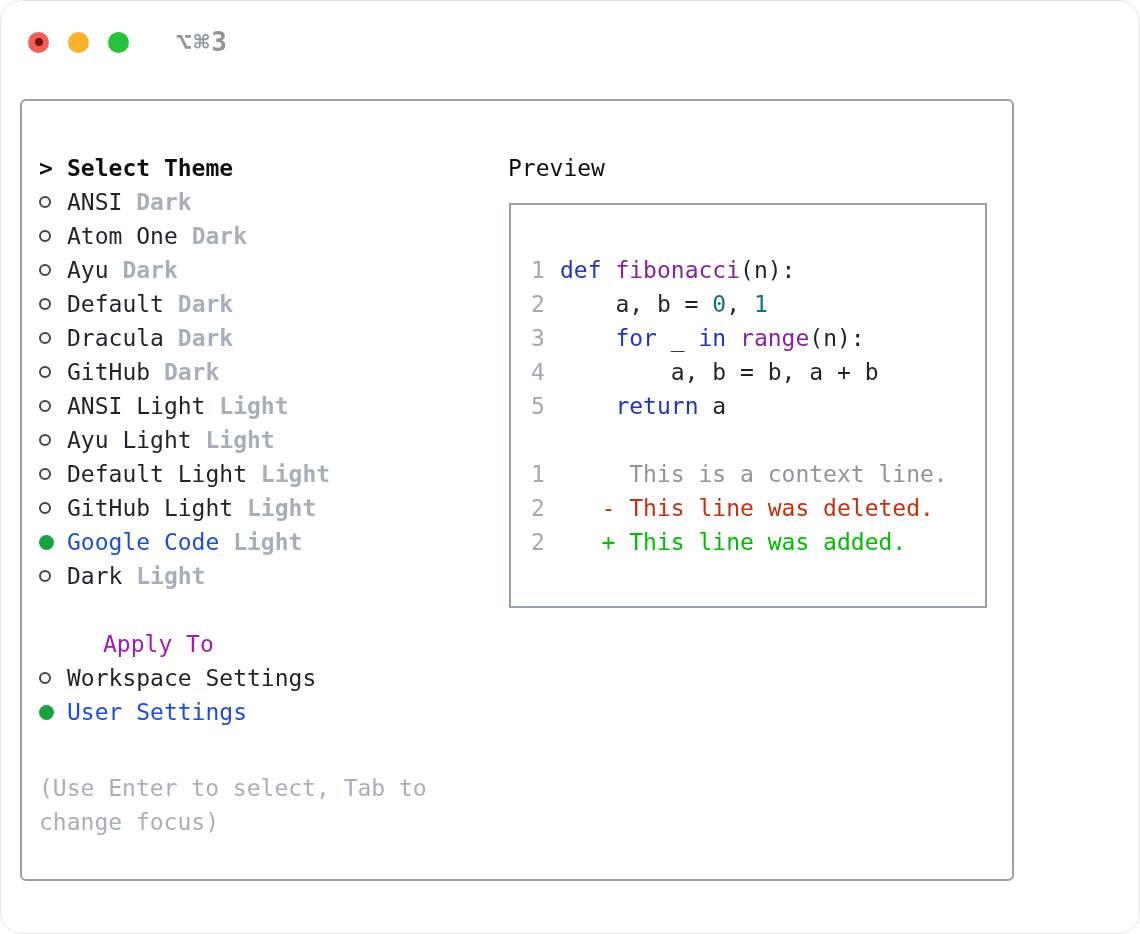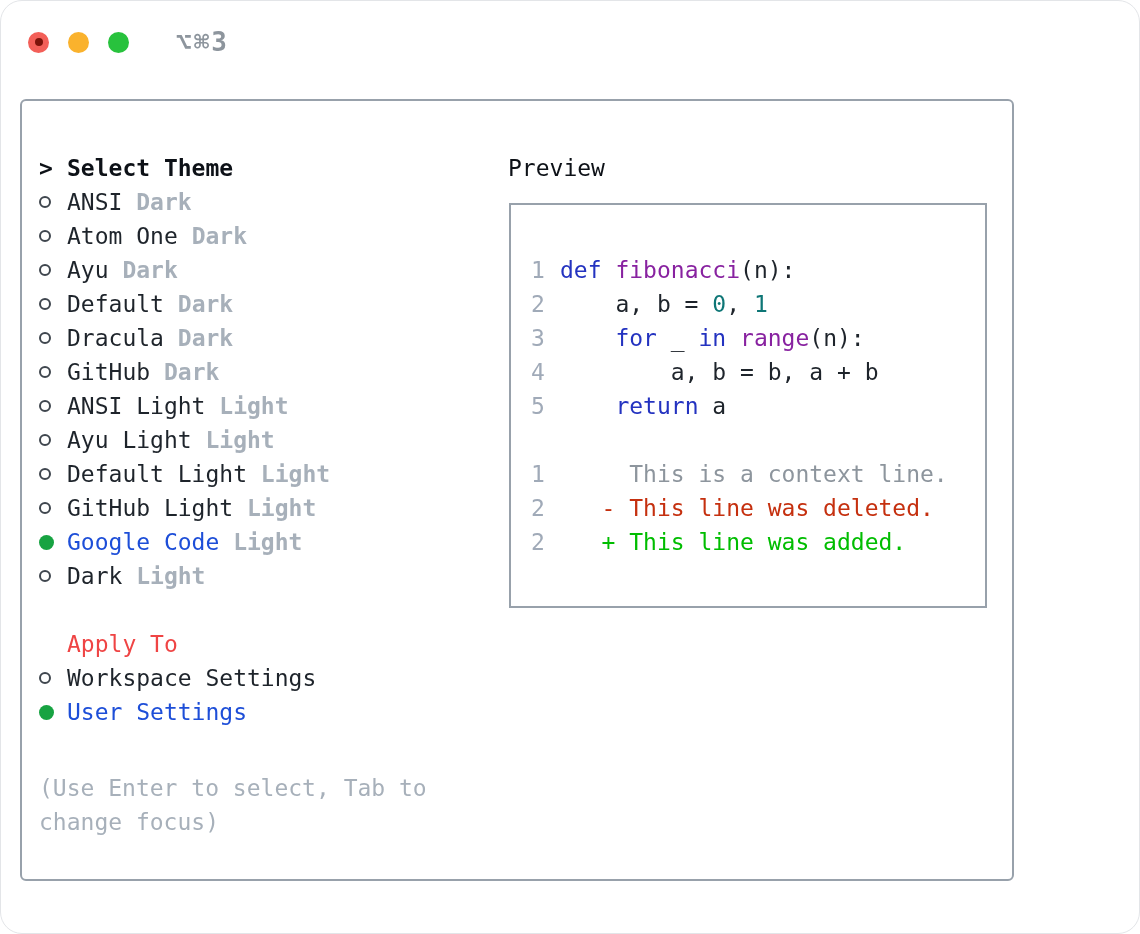--- a/index.html
+++ b/index.html
@@ -33,21 +33,21 @@
   .left-col { position:absolute; left:17px; top:50px; font-size:23px; }
   .row { height:34px; display:flex; align-items:center; white-space:pre; }
   .prefix { width:28px; display:flex; align-items:center; }
   .prompt { font-weight:bold; color:#0d1117; font-size:23px; }
   .header-label { font-weight:bold; color:#0d1117; }
   .circle { width:12px; height:12px; border:2px solid #3f464e; border-radius:50%; }
   .circle.filled { width:15px; height:15px; border:none; background:#17a342; }
   .name { color:#1e242b; }
   .name.selected { color:#1d4ed8; }
   .variant { color:#a7b0ba; margin-left:1ch;font-weight:bold; }
-  .section-label { color:#ef4444; }
+  .section-label { color:#a21caf;margin-left:36px; }
   .help { margin-top:8px; color:#a7b0ba; line-height:34px; white-space:pre; }
 
   
   .preview-title { position:absolute; left:486px; top:50px; height:34px; display:flex;
                    align-items:center; font-size:23px; font-weight:normal; color:#0d1117; }
   .preview-box {
     position:absolute; left:487px; top:102px; width:478px; height:405px;
     border:2px solid #98a1ab; background:#ffffff;
     padding:48px 0 0 20px; overflow:hidden;
   }

